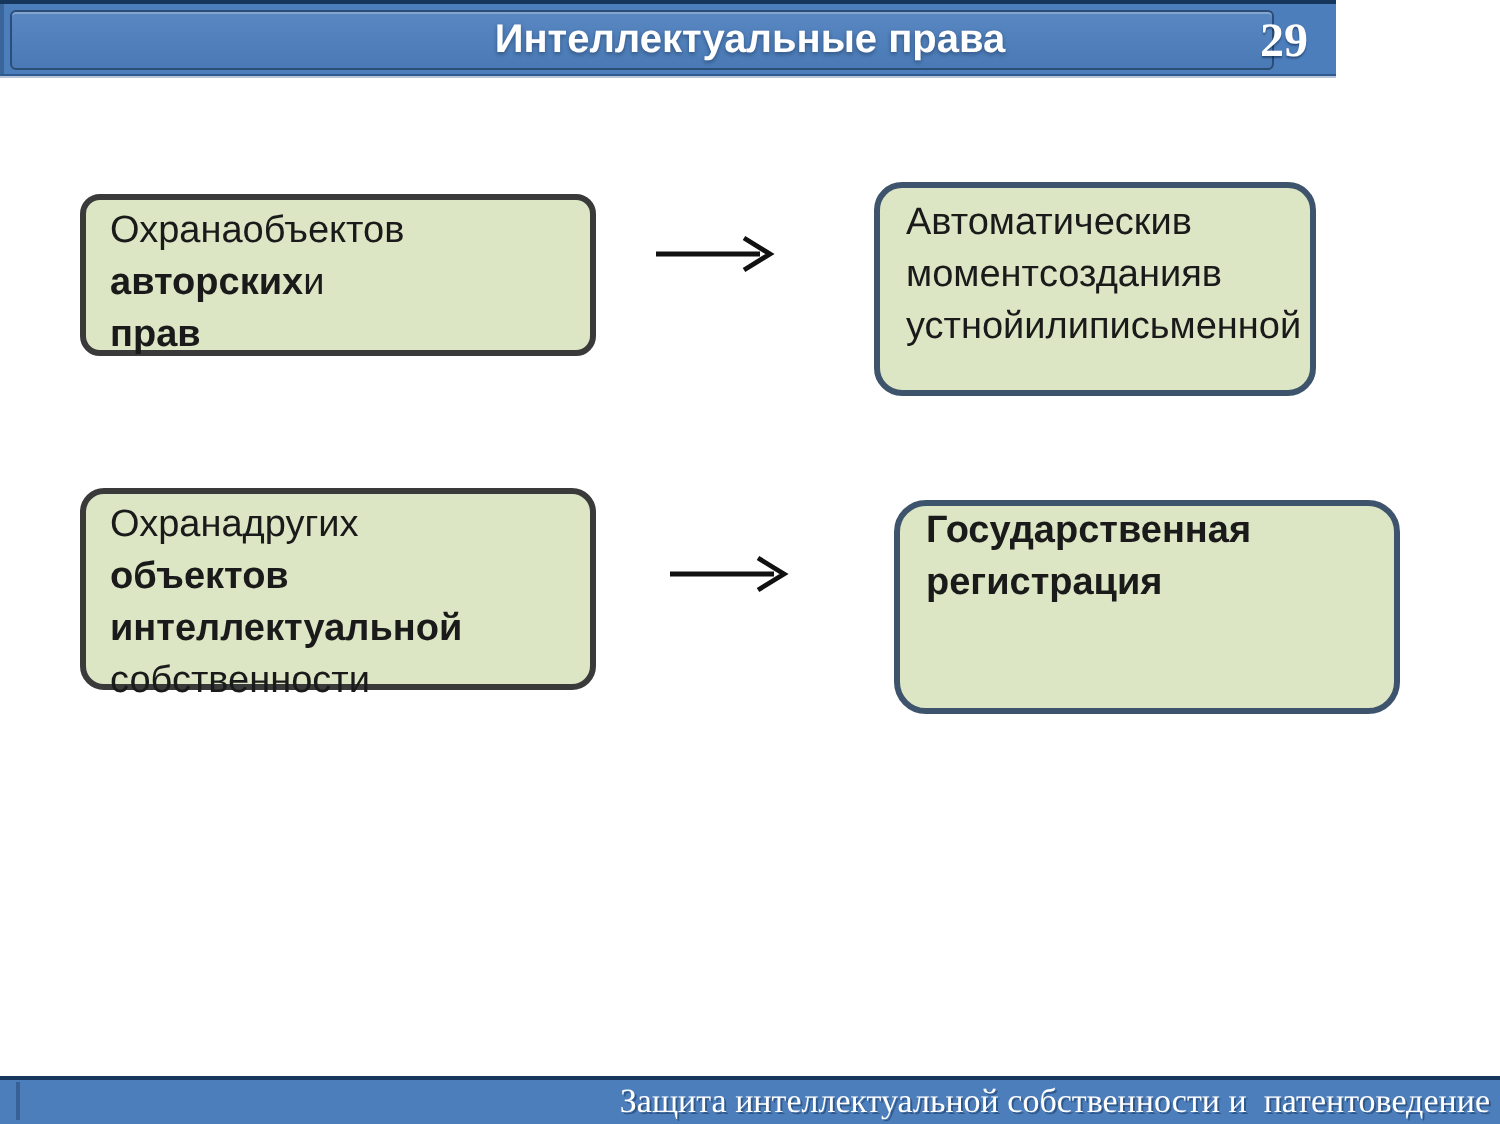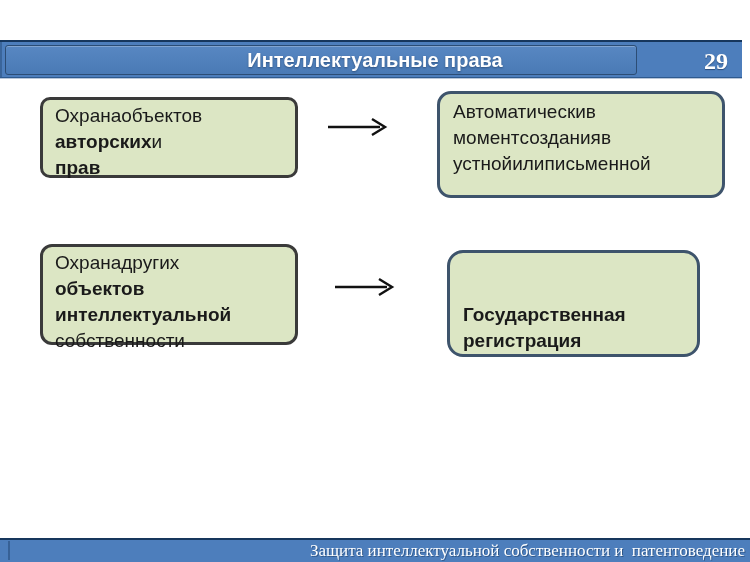--- a/index.html
+++ b/index.html
@@ -17,27 +17,26 @@
     font-family:"Liberation Sans",sans-serif;
     background:#ffffff;
   }
   .slide{
     position:relative;width:750px;height:562px;
     background:#ffffff;overflow:hidden;
   }
 
   
   .header{
-    position:absolute;top:0;left:0;width:742px;height:38px;
+    position:absolute;top:0;left:0;width:668px;height:38px;
     background:var(--header-blue);
     border-top:2px solid var(--header-border-dark);
     box-sizing:border-box;
     box-shadow:inset 2px 0 0 rgba(22,54,92,.35), 0 1px 0 #b9c6d8;
     border-bottom:1px solid #2e5a8f;
-    margin-top:40px;
   }
   .header-inner{
     position:absolute;left:5px;top:3px;width:630px;height:28px;
     border:1px solid #2c4d75;border-radius:3px;
     background:linear-gradient(#5887c2,#4a7ab5);
     box-shadow:inset 0 1px 0 rgba(255,255,255,.25);
   }
   .header-title{
     position:absolute;left:0;top:7px;width:750px;text-align:center;
     color:#ffffff;font-size:20px;font-weight:bold;
@@ -56,30 +55,30 @@
     position:absolute;box-sizing:border-box;
     background:var(--box-fill);
     color:var(--text-color);
     font-size:19px;line-height:26px;
   }
   .box .line{white-space:pre;}
   .box .line.justify{display:flex;white-space:normal;}
   .box-1{left:40px;top:97px;width:258px;height:81px;
     border:3px solid var(--left-box-border);border-radius:10px;
     padding:3px 11px 0 12px;}
-  .box-2{left:437px;top:91px;width:288px;height:107px;
+  .box-2{left:437px;top:91px;width:221px;height:107px;
     border:3px solid var(--right-box-border);border-radius:14px;
     padding:5px 11px 0 13px;}
   .box-3{left:40px;top:244px;width:258px;height:101px;
     border:3px solid var(--left-box-border);border-radius:12px;
     padding:3px 11px 0 12px;}
   .box-4{left:447px;top:250px;width:253px;height:107px;
     border:3px solid var(--right-box-border);border-radius:16px;
     padding:0 11px 0 13px;
-    display:flex;flex-direction:column;justify-content:flex-end;}
+    display:flex;flex-direction:column;justify-content:flex-start;}
 
   
   .arrow{position:absolute;}
   .arrow-1{left:326px;top:116px;}
   .arrow-2{left:333px;top:276px;}
 
   
   .footer{
     position:absolute;left:0;bottom:0;width:750px;height:24px;
     background:var(--header-blue);

